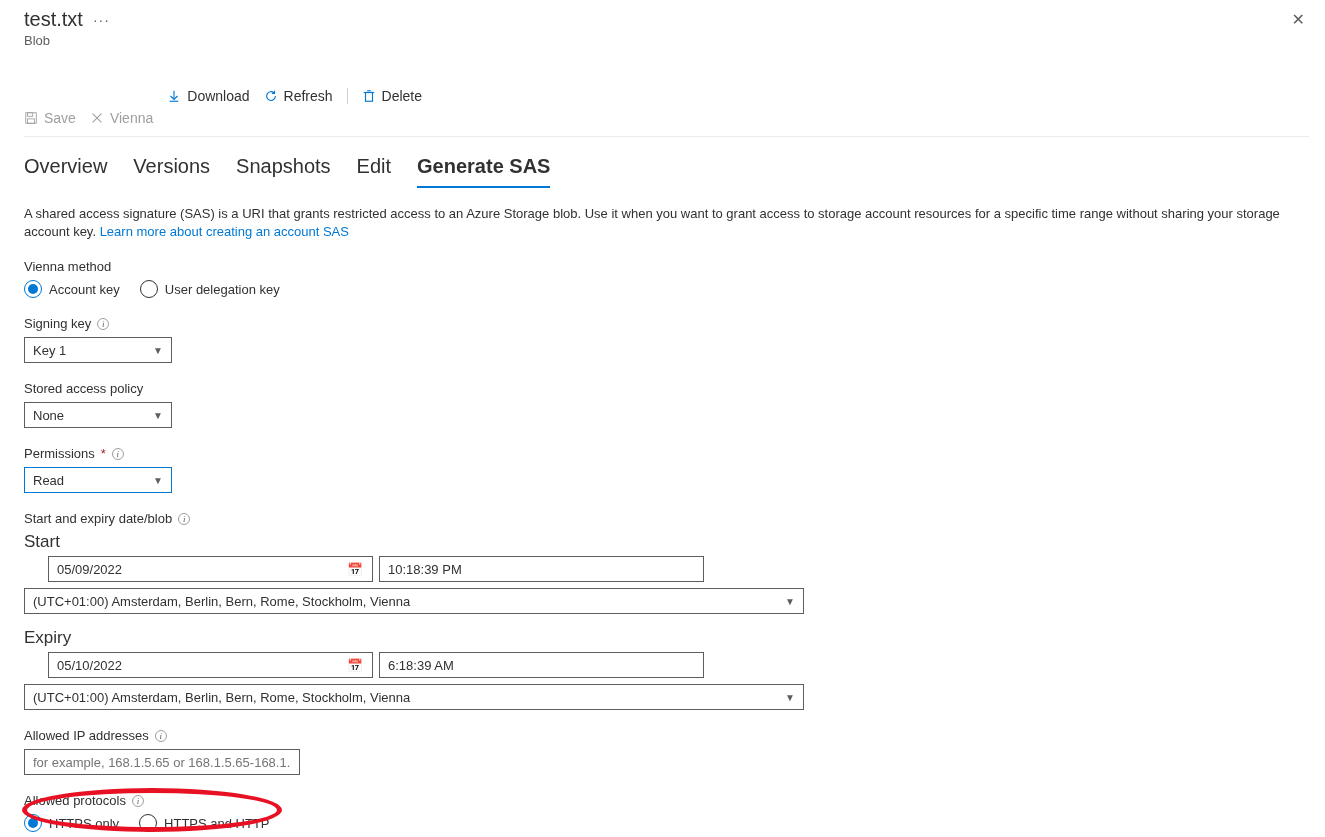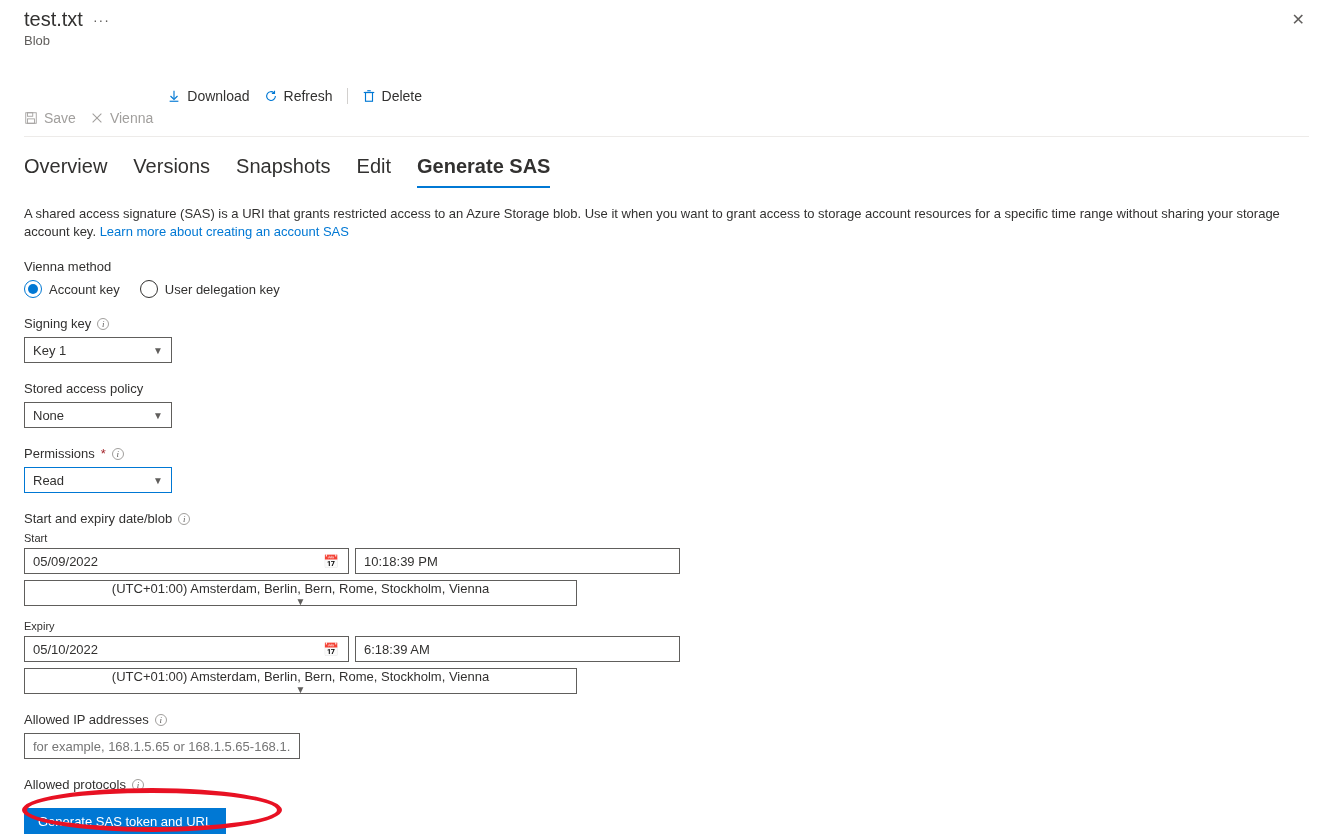--- a/index.html
+++ b/index.html
@@ -53,25 +53,25 @@
     display: inline-flex; align-items: center; justify-content: center;
   }
   .radio-circle.checked { border-color: #0078d4; }
   .radio-dot { width: 10px; height: 10px; background: #0078d4; border-radius: 50%; }
   .dropdown {
     height: 26px; width: 148px; border: 1px solid #605e5c; background: #fff;
     display: flex; align-items: center; justify-content: space-between;
     padding: 0 8px; font-size: 13px; cursor: pointer; margin-bottom: 18px;
   }
   .dropdown.focus { border-color: #0078d4; }
-  .dropdown.wide { width: 553px; flex-direction: column; }
+  .dropdown.wide { width: 780px; }
   .chevron { font-size: 10px; color: #605e5c; }
   .dtgroup { margin-bottom: 14px; }
-  .sublabel { font-size: 11px; margin-bottom: 4px; }
-  .dtrow { display: flex; gap: 6px; margin-bottom: 6px; }
+  .sublabel { font-size: 17px; margin-bottom: 4px; }
+  .dtrow { display: flex; gap: 6px; margin-bottom: 6px; margin-left: 24px; }
   .date-input {
     height: 26px; width: 325px; border: 1px solid #605e5c; background: #fff;
     display: flex; align-items: center; justify-content: space-between;
     padding: 0 8px; font-size: 13px; cursor: pointer;
   }
   .time-input {
     height: 26px; width: 325px; border: 1px solid #605e5c; background: #fff;
     display: flex; align-items: center; padding: 0 8px; font-size: 13px;
   }
   .cal-icon { color: #605e5c; font-size: 13px; }
@@ -238,17 +238,29 @@
   <div class="field-label">
     <span>Allowed IP addresses</span>
     <span class="info-icon">i</span>
   </div>
   <input class="text-input" style="margin-bottom: 18px;" placeholder="for example, 168.1.5.65 or 168.1.5.65-168.1....">
 
   <div class="field-label">
     <span>Allowed protocols</span>
     <span class="info-icon">i</span>
   </div>
+  <div class="radio-row" style="margin-bottom:12px;">
+    <label class="radio-opt">
+      <span class="radio-circle checked">
+          <span class="radio-dot"></span>
+        </span>
+      <span>HTTPS only</span>
+    </label>
+    <label class="radio-opt">
+      <span class="radio-circle"></span>
+      <span>HTTPS and HTTP</span>
+    </label>
+  </div>
 
   <button class="primary-btn">Generate SAS token and URL</button>
 </div>
 
 <div class="red-circle-annot"></div>
 
 </body></html>

